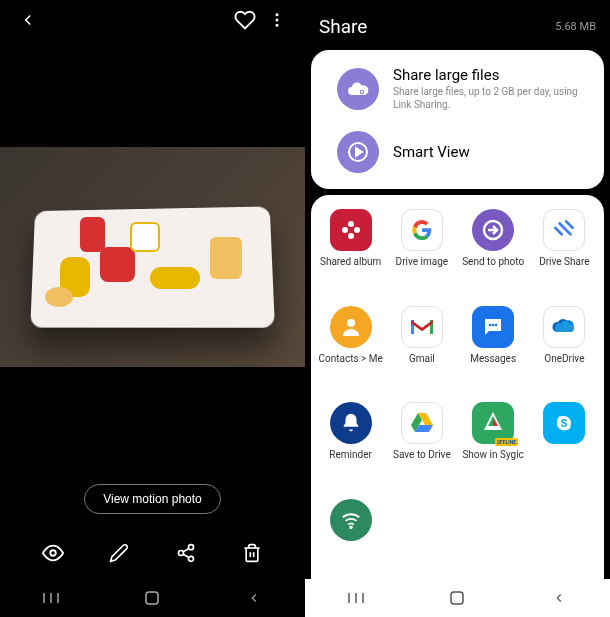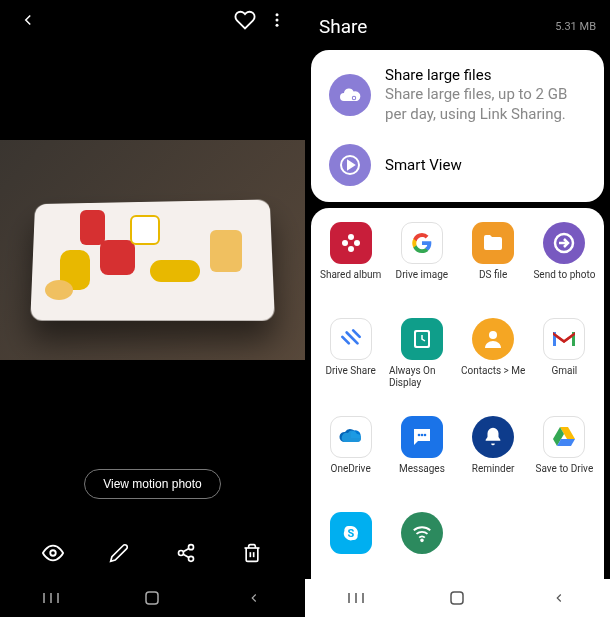--- a/index.html
+++ b/index.html
@@ -54,21 +54,21 @@
 .photo .d1 { left:60px; top:110px; width:30px; height:40px; background:#e8b800; border-radius:10px; }
 .photo .d2 { left:100px; top:100px; width:35px; height:35px; background:#d63031; border-radius:8px; }
 .photo .d3 { left:150px; top:120px; width:50px; height:22px; background:#e8b800; border-radius:12px; }
 .photo .d4 { left:210px; top:90px; width:32px; height:42px; background:#f0c060; border-radius:6px; }
 .photo .d5 { left:80px; top:70px; width:25px; height:35px; background:#d63031; border-radius:6px; }
 .photo .d6 { left:45px; top:140px; width:28px; height:20px; background:#f0c060; border-radius:50%; }
 .photo .d7 { left:130px; top:75px; width:30px; height:30px; background:rgb(255,255,255); border-radius:6px; border:2px solid #e8b800; }
 
 .motion-btn {
   align-self: center;
-  margin: 10px 0 30px;
+  margin: 10px 0 15px;
   padding: 7px 18px;
   border: 1px solid #777;
   border-radius: 20px;
   color: #fff;
   font-size: 12px;
   background: transparent;
 }
 .toolbar {
   display: flex;
   justify-content: space-around;
@@ -97,32 +97,32 @@
 
 .card {
   background: #fff;
   border-radius: 18px;
   margin: 4px 6px;
   padding: 6px 0;
 }
 .opt-row {
   display: flex;
   align-items: center;
-  padding: 10px 18px;
+  padding: 10px 26px;
   gap: 14px;
 }
 .opt-icon {
   width: 42px; height: 42px;
   border-radius: 50%;
   display: flex; align-items: center; justify-content: center;
   color: #fff;
   flex-shrink: 0;
 }
 .opt-text .t { font-size: 15px; color: #000; }
-.opt-text .s { font-size: 15px; color: #888; line-height: 1.3; margin-top: 1px; }
+.opt-text .s { font-size: 10px; color: #888; line-height: 1.3; margin-top: 1px; }
 
 .app-grid {
   background: #fff;
   border-radius: 18px 18px 0 0;
   margin: 6px 6px 0;
   padding: 14px 4px 0;
   display: grid;
   grid-template-columns: repeat(4, 1fr);
   row-gap: 12px;
   height: 388px;
@@ -139,21 +139,21 @@
   border-radius: 11px;
   display: flex; align-items: center; justify-content: center;
   color: #fff;
   font-size: 20px;
   font-weight: bold;
   position: relative;
 }
 .app-label {
   font-size: 10px;
   color: #333;
-  text-align: left;
+  text-align: right;
   line-height: 1.15;
   max-width: 66px;
   min-height: 22px;
 }
 .navbar.light { color: #555; background: #fff; position: absolute; bottom: 0; width: 100%; }
 
 
 .bg-red { background: #c81e3a; }
 .bg-blue { background: #3a7cf2; }
 .bg-white { background: #fff; border: 1px solid #e0e0e0; color:#333; }
@@ -267,21 +267,21 @@
         <svg width="14" height="14" viewBox="0 0 24 24" fill="none" stroke="#aaa" stroke-width="2">
           <polyline points="15 18 9 12 15 6"></polyline>
         </svg>
       </div>
   </div>
 </div>
 
 <div class="pane right">
   <div class="share-header">
     <div class="title">Share</div>
-    <div class="size">5.31 MB</div>
+    <div class="size">5.68 MB</div>
   </div>
 
   <div class="card">
     <div class="opt-row">
       <div class="opt-icon" style="background:#8a7dd6">
         <svg width="24" height="24" viewBox="0 0 24 24" fill="#fff">
             <path d="M19 18H6a4 4 0 0 1 0-8 5 5 0 0 1 9.6-1.5A3.5 3.5 0 0 1 19 18z"></path>
             <circle cx="16" cy="15" r="2.2" fill="#8a7dd6"></circle>
             <circle cx="16" cy="15" r="1.2" fill="#fff"></circle>
           </svg>
@@ -322,56 +322,38 @@
       <div class="app-icon bg-white">
           <svg width="24" height="24" viewBox="0 0 24 24">
             <path fill="#4285F4" d="M21.35 12.2c0-.66-.06-1.3-.17-1.9H12v3.6h5.24a4.48 4.48 0 0 1-1.94 2.94v2.44h3.14c1.84-1.7 2.9-4.2 2.9-7.08z"></path>
             <path fill="#34A853" d="M12 22c2.62 0 4.82-.87 6.43-2.36l-3.14-2.44c-.87.58-1.98.93-3.29.93-2.53 0-4.67-1.7-5.44-4H3.32v2.52A10 10 0 0 0 12 22z"></path>
             <path fill="#FBBC05" d="M6.56 14.13a6 6 0 0 1 0-3.84V7.77H3.32a10 10 0 0 0 0 8.88l3.24-2.52z"></path>
             <path fill="#EA4335" d="M12 5.96c1.43 0 2.7.49 3.71 1.45l2.78-2.78A9.6 9.6 0 0 0 12 2a10 10 0 0 0-8.68 5.77l3.24 2.52C7.33 7.66 9.47 5.96 12 5.96z"></path>
           </svg>
         </div>
       <div class="app-label">Drive image</div>
     </div>
-    <div class="app">
-      <div class="app-icon bg-orange">
-          <svg width="24" height="24" viewBox="0 0 24 24" fill="#fff">
-            <path d="M3 6a2 2 0 0 1 2-2h4l2 2h8a2 2 0 0 1 2 2v9a2 2 0 0 1-2 2H5a2 2 0 0 1-2-2V6z"></path>
-          </svg>
-        </div>
-      <div class="app-label">DS file</div>
-    </div>
 
     <div class="app">
       <div class="app-icon bg-purple" style="border-radius:50%">
           <svg width="24" height="24" viewBox="0 0 24 24" fill="none" stroke="#fff" stroke-width="2.5">
             <circle cx="12" cy="12" r="9"></circle>
             <polyline points="12 16 16 12 12 8"></polyline>
             <line x1="7" y1="12" x2="16" y2="12"></line>
           </svg>
         </div>
       <div class="app-label">Send to photo</div>
     </div>
     <div class="app">
       <div class="app-icon bg-white">
           <svg width="26" height="26" viewBox="0 0 24 24" fill="none" stroke="#3a7cf2" stroke-width="2.5" stroke-linecap="round">
             <path d="M4 10l6 6M8 6l10 10M14 4l6 6"></path>
           </svg>
         </div>
       <div class="app-label">Drive Share</div>
-    </div>
-    <div class="app">
-      <div class="app-icon bg-teal">
-          <svg width="24" height="24" viewBox="0 0 24 24" fill="#fff">
-            <rect x="4" y="3" width="16" height="18" rx="2" fill="#fff"></rect>
-            <rect x="6" y="5" width="12" height="14" rx="1" fill="#0f9e8a"></rect>
-            <polyline points="12 8 12 12 15 14" stroke="#fff" stroke-width="1.5" fill="none"></polyline>
-          </svg>
-        </div>
-      <div class="app-label">Always On Display</div>
     </div>
 
     <div class="app">
       <div class="app-icon bg-orange2" style="border-radius:50%">
           <svg width="24" height="24" viewBox="0 0 24 24" fill="#fff">
             <circle cx="12" cy="8" r="4"></circle>
             <path d="M4 21c0-4 3.6-7 8-7s8 3 8 7"></path>
           </svg>
         </div>
       <div class="app-label">Contacts &gt; Me</div>
@@ -383,59 +365,70 @@
             <path fill="#4285F4" d="M2 3v14h3V9l8 6 8-6v8h3V3l-11 8z" opacity="0"></path>
             <rect x="2" y="3" width="3" height="14" fill="#4285F4"></rect>
             <rect x="21" y="3" width="3" height="14" fill="#34A853"></rect>
             <path fill="#FBBC05" d="M2 3l11 8V6L2 0z" opacity="0"></path>
             <path fill="#C5221F" d="M2 3v3l11 8 11-8V3l-11 8z"></path>
           </svg>
         </div>
       <div class="app-label">Gmail</div>
     </div>
     <div class="app">
-      <div class="app-icon bg-white">
-          <svg width="28" height="18" viewBox="0 0 28 18">
-            <path fill="#0364B8" d="M8 4a6 6 0 0 1 11 2 4 4 0 0 1 5 4 4 4 0 0 1-4 4H7a5 5 0 0 1 1-10z"></path>
-            <path fill="#0078D4" d="M14 5a5 5 0 0 1 9 5H14z"></path>
-            <path fill="#28A8EA" d="M7 14h13a4 4 0 0 0 0-8 5 5 0 0 0-9-1 5 5 0 0 0-4 9z" opacity=".7"></path>
-          </svg>
-        </div>
-      <div class="app-label">OneDrive</div>
-    </div>
-    <div class="app">
       <div class="app-icon bg-dblue">
           <svg width="24" height="24" viewBox="0 0 24 24" fill="#fff">
             <path d="M4 4h16v12H8l-4 4V4z"></path>
             <circle cx="9" cy="10" r="1.3" fill="#1a73e8"></circle>
             <circle cx="12" cy="10" r="1.3" fill="#1a73e8"></circle>
             <circle cx="15" cy="10" r="1.3" fill="#1a73e8"></circle>
           </svg>
         </div>
       <div class="app-label">Messages</div>
     </div>
+    <div class="app">
+      <div class="app-icon bg-white">
+          <svg width="28" height="18" viewBox="0 0 28 18">
+            <path fill="#0364B8" d="M8 4a6 6 0 0 1 11 2 4 4 0 0 1 5 4 4 4 0 0 1-4 4H7a5 5 0 0 1 1-10z"></path>
+            <path fill="#0078D4" d="M14 5a5 5 0 0 1 9 5H14z"></path>
+            <path fill="#28A8EA" d="M7 14h13a4 4 0 0 0 0-8 5 5 0 0 0-9-1 5 5 0 0 0-4 9z" opacity=".7"></path>
+          </svg>
+        </div>
+      <div class="app-label">OneDrive</div>
+    </div>
 
     <div class="app">
       <div class="app-icon bg-navy" style="border-radius:50%">
           <svg width="22" height="22" viewBox="0 0 24 24" fill="#fff">
             <path d="M12 2a6 6 0 0 0-6 6v4l-2 3v1h16v-1l-2-3V8a6 6 0 0 0-6-6zM10 19a2 2 0 0 0 4 0"></path>
           </svg>
         </div>
       <div class="app-label">Reminder</div>
     </div>
     <div class="app">
       <div class="app-icon bg-white">
           <svg width="24" height="22" viewBox="0 0 24 22">
             <path fill="#FBBC05" d="M8 1h8l7 12h-8z"></path>
             <path fill="#34A853" d="M1 13l7-12 4 7-7 12z"></path>
             <path fill="#4285F4" d="M5 20l4-7h14l-4 7z"></path>
           </svg>
         </div>
       <div class="app-label">Save to Drive</div>
     </div>
+    <div class="app">
+      <div class="app-icon bg-green">
+        <svg width="26" height="26" viewBox="0 0 26 26">
+            <path fill="#fff" d="M13 2l9 18H4z"></path>
+            <path fill="#d63031" d="M13 6l5 10h-5z"></path>
+            <path fill="#2ea860" d="M13 6v10H8z"></path>
+          </svg>
+        <div class="badge-offline">OFFLINE</div>
+      </div>
+      <div class="app-label">Show in Sygic</div>
+    </div>
 
     <div class="app">
       <div class="app-icon bg-skype">
           <svg width="24" height="24" viewBox="0 0 24 24" fill="#fff">
             <circle cx="12" cy="12" r="10" fill="#00aff0"></circle>
             <path fill="#fff" d="M12 5a7 7 0 0 1 6.6 9.3A4 4 0 0 1 14 19a7 7 0 0 1-8.6-9.3A4 4 0 0 1 10 5a7 7 0 0 1 2 0z"></path>
             <text x="12" y="16" text-anchor="middle" font-size="11" font-weight="bold" fill="#00aff0">S</text>
           </svg>
         </div>
       <div class="app-label"></div>

